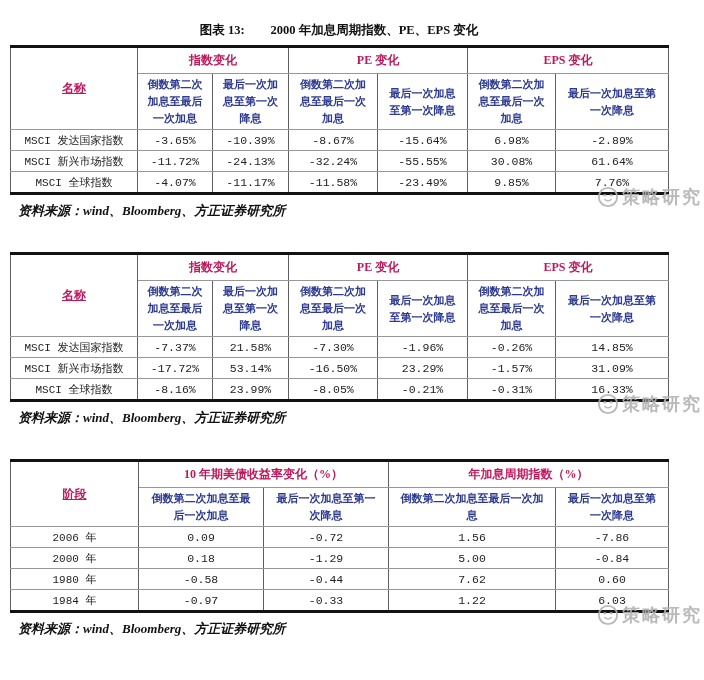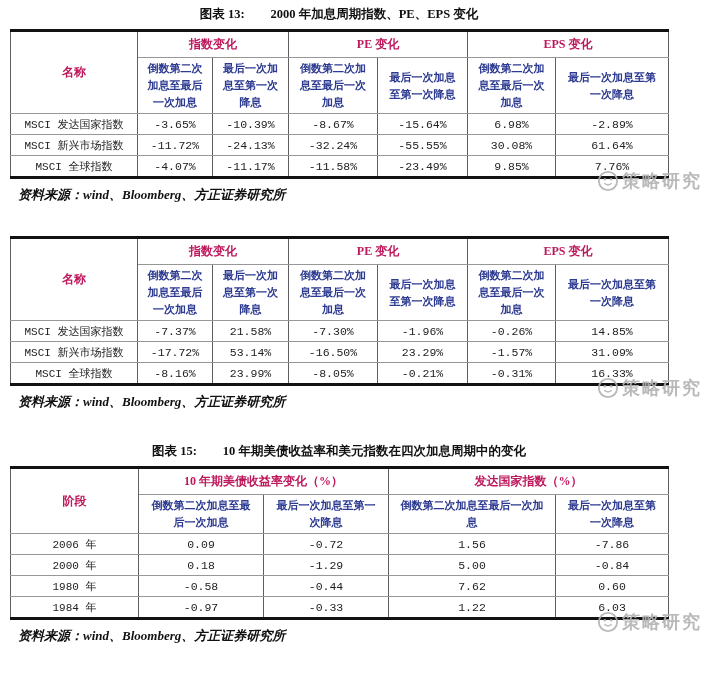--- a/index.html
+++ b/index.html
@@ -2,21 +2,21 @@
 <html><head>
 <meta charset="utf-8">
 <style>
   html,body{margin:0;padding:0;}
   body{
     width:704px;height:680px;background:#ffffff;overflow:hidden;
     font-family:"Liberation Serif",serif;color:#1a1a1a;
     -webkit-font-smoothing:antialiased;
   }
   .block{width:658px;margin-left:10px;position:relative;}
-  .blk1{padding-top:6px;}
+  .blk1{padding-top:22px;}
   .blk2{margin-top:34px;}
   .blk3{margin-top:34px;}
 
   .fig-title{
     text-align:center;font-weight:bold;font-size:12.5px;color:#111;
     height:17px;line-height:17px;margin-bottom:6px;white-space:nowrap;
   }
   .fig-label{margin-right:26px;}
 
   .twrap{position:relative;}
@@ -29,21 +29,21 @@
     border-left:1px solid #5f5f5f;border-right:1px solid #5f5f5f;
     border-top:1px solid #979797;border-bottom:1px solid #979797;
     text-align:center;vertical-align:middle;word-break:break-all;
     padding:0;
   }
   .h1 td{height:25px;color:#be185d;font-weight:bold;font-size:12px;}
   .h2 td{
     color:#2b3990;font-weight:bold;font-size:11px;line-height:17px;
     padding:2px 8px;
   }
-  .name-h{color:#2b3990;font-weight:bold;font-size:12px;}
+  .name-h{color:#2b3990;font-weight:bold;font-size:12px;text-decoration:underline;}
   .data td{
     height:20px;font-size:11.5px;color:#222;
     font-family:"Liberation Mono",monospace;
   }
   .data td.rowname{font-family:"Liberation Mono",monospace;font-size:11px;}
 
   .source{
     margin:8px 0 0 8px;font-style:italic;font-weight:bold;
     font-size:13px;color:#111;height:15px;line-height:15px;
   }
@@ -197,37 +197,34 @@
         <circle cx="15.5" cy="10" r="1.4" fill="#b2b2b2"></circle>
         <path d="M8 14.5 q4 3.5 8 0" fill="none" stroke="#b2b2b2" stroke-width="1.6"></path>
       </svg>
       <span class="wm-text">策略研究</span>
     </div>
   </div>
   <div class="source">资料来源：wind、Bloomberg、方正证券研究所</div>
 </section>
 
 <section class="block blk3">
-  <div class="fig-title">
-    <span class="fig-label">图表 15:</span><span>10 年期美债收益率和美元指数在四次加息周期中的变化</span>
-  </div>
   <div class="twrap">
     <table>
       <colgroup>
         <col style="width:128px">
           <col style="width:125px">
           <col style="width:125px">
         <col style="width:167px">
           <col style="width:113px">
       </colgroup>
       <tbody>
           <tr class="h1">
         <td rowspan="2" class="name-h">阶段</td>
         <td colspan="2">10 年期美债收益率变化（%）</td>
-        <td colspan="2">发达国家指数（%）</td>
+        <td colspan="2">年加息周期指数（%）</td>
       </tr>
       <tr class="h2">
         <td>倒数第二次加息至最后一次加息</td>
         <td>最后一次加息至第一次降息</td>
         <td>倒数第二次加息至最后一次加息</td>
         <td>最后一次加息至第一次降息</td>
       </tr>
       <tr class="data">
         <td class="rowname">2006 年</td>
         <td>0.09</td>

